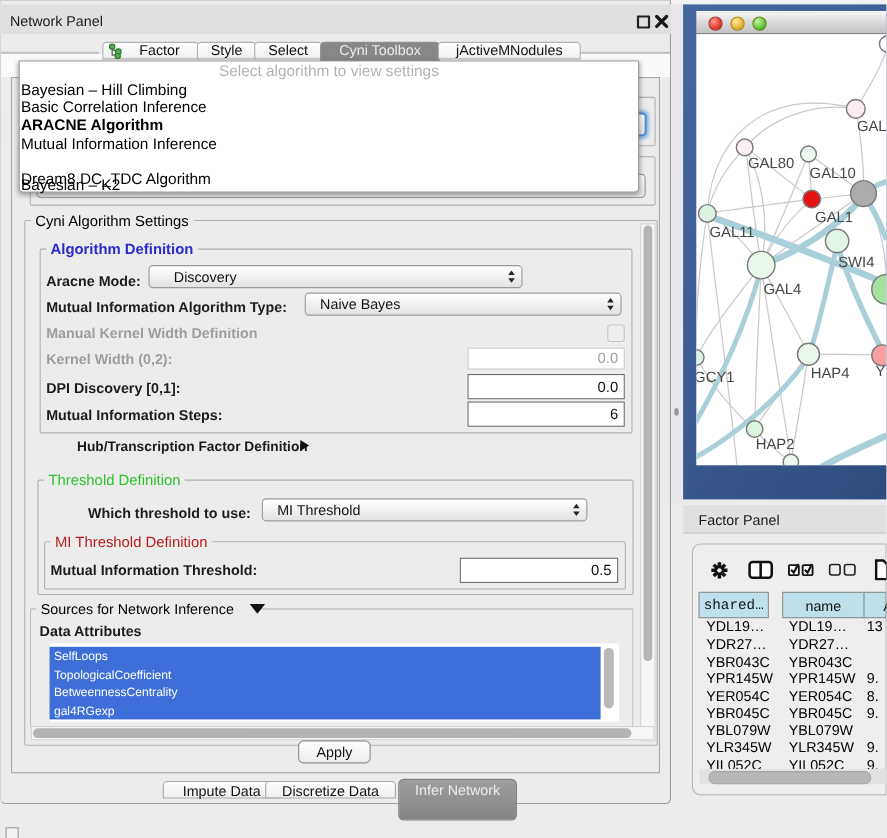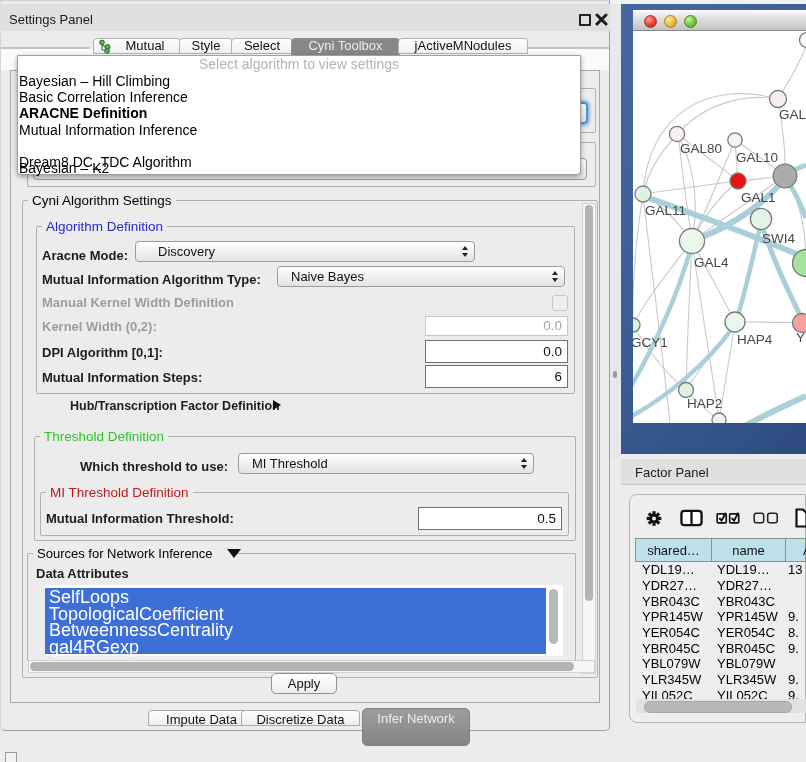--- a/index.html
+++ b/index.html
@@ -67,32 +67,32 @@
 </style></head>
 <body>
 <div class="abs" id="desktop-top"></div>
 <div class="abs" style="left:6px;top:0;width:2px;height:4px;background:#4a4a4a;"></div>
 
 <div class="abs" id="cp"></div>
 <div class="abs" style="left:0;top:4px;width:610px;height:27px;background:#e0e0e0;"></div>
 <div class="abs" style="left:1px;top:49px;width:608px;height:21px;background:#fafafa;"></div>
 <div class="abs" style="left:1px;top:47px;width:89px;height:2px;background:#c3c3c3;"></div>
 <div class="abs" style="left:527px;top:47px;width:82px;height:2px;background:#c3c3c3;"></div>
-<div class="abs" id="cp-title">Settings Panel</div>
+<div class="abs" id="cp-title">Network Panel</div>
 <div class="abs" id="cp-btn-sq"></div>
 <svg class="abs" style="left:595px;top:13px" width="13" height="13" viewBox="0 0 13 13">
  <path d="M2 2 L11 11 M11 2 L2 11" stroke="#1a1a1a" stroke-width="3" stroke-linecap="round"></path>
 </svg>
 
 <div class="abs tab" style="left:93px;width:86px;"><svg style="position:absolute;left:5px;top:0px" width="14" height="15" viewBox="0 0 14 15">
       <path d="M3 4 L3 11 L7 11 M3 6 L7 8" stroke="#666" stroke-width="1.2" fill="none"></path>
       <circle cx="3" cy="3.5" r="2.4" fill="#55b055" stroke="#2d7a2d"></circle>
       <circle cx="8.5" cy="8" r="2.6" fill="#55b055" stroke="#2d7a2d"></circle>
       <circle cx="8" cy="12" r="2.4" fill="#55b055" stroke="#2d7a2d"></circle>
-    </svg><span style="margin-left:16px">Mutual</span></div>
+    </svg><span style="margin-left:16px">Factor</span></div>
 <div class="abs tab" style="left:179px;width:52px;">Style</div>
 <div class="abs tab" style="left:231px;width:60px;">Select</div>
 <div class="abs tab tabsel" style="left:291px;width:107px;">Cyni Toolbox</div>
 <div class="abs tab" style="left:398px;width:128px;">jActiveMNodules</div>
 
 <div class="abs" id="panel"></div>
 
 <div class="grp" style="left:27px;top:88px;width:567px;height:43px;"></div>
 <div class="combo" style="left:33px;top:102px;width:555px;height:22px;border:2px solid #4f8fd2;box-shadow:0 0 3px 1.5px #8ab8e4;"></div>
 <div class="grp" style="left:27px;top:142px;width:567px;height:43px;"></div>
@@ -101,37 +101,37 @@
 <div class="grp" style="left:22px;top:200px;width:574px;height:476px;">
     <span>Cyni Algorithm Settings</span>
   </div>
 
 <div class="sbtrack" style="left:582px;top:203px;width:14px;height:471px;"></div>
 <div class="sbthumb" style="left:584.5px;top:205px;width:8px;height:396px;"></div>
 <div class="sbtrack" style="left:28px;top:660px;width:567px;height:13px;"></div>
 <div class="sbthumb" style="left:30px;top:662px;width:544px;height:9px;"></div>
 
 <div class="grp" style="left:36px;top:226px;width:537px;height:166px;">
-    <span style="color:#2929cc;font-weight:normal;">Algorithm Definition</span>
+    <span style="color:#2929cc;font-weight:bold;">Algorithm Definition</span>
   </div>
 <div class="lbl" style="left:42px;top:248px;">Aracne Mode:</div>
 <div class="combo" style="left:135px;top:241px;width:340px;height:21px;line-height:19px;padding-left:22px;">Discovery<span class="arr">
       <b class="up"></b>
       <b class="dn"></b>
     </span></div>
 <div class="lbl" style="left:42px;top:272px;">Mutual Information Algorithm Type:</div>
 <div class="combo" style="left:277px;top:266px;width:288px;height:21px;line-height:19px;">Naive Bayes<span class="arr">
       <b class="up"></b>
       <b class="dn"></b>
     </span></div>
 <div class="lbl gray" style="left:42px;top:295px;">Manual Kernel Width Definition</div>
 <div class="abs" style="left:552px;top:295px;width:14px;height:14px;background:#eeeeee;border:1px solid #c6c6c6;border-radius:3px;"></div>
 <div class="lbl gray" style="left:42px;top:319px;">Kernel Width (0,2):</div>
 <div class="tf tfdis" style="left:425px;top:316px;width:143px;height:20px;line-height:18px;">0.0</div>
-<div class="lbl" style="left:42px;top:345px;">DPI Algorithm [0,1]:</div>
+<div class="lbl" style="left:42px;top:345px;">DPI Discovery [0,1]:</div>
 <div class="tf" style="left:425px;top:340px;width:143px;height:23px;line-height:21px;">0.0</div>
 <div class="lbl" style="left:42px;top:370px;">Mutual Information Steps:</div>
 <div class="tf" style="left:425px;top:365px;width:143px;height:23px;line-height:21px;">6</div>
 
 <div class="lbl" style="left:42px;top:399px;font-size:12.5px;padding-left:28px;">Hub/Transcription Factor Definition</div>
 <div class="abs" style="left:273px;top:400px;width:0;height:0;border-top:5.5px solid transparent;border-bottom:5.5px solid transparent;border-left:8px solid #111;"></div>
 
 <div class="grp" style="left:34px;top:436px;width:540px;height:103px;">
     <span style="color:#2ec22e;font-weight:normal;">Threshold Definition</span>
   </div>
@@ -146,35 +146,35 @@
 <div class="lbl" style="left:46px;top:511px;">Mutual Information Threshold:</div>
 <div class="tf" style="left:418px;top:507px;width:144px;height:23px;line-height:21px;">0.5</div>
 
 <div class="grp" style="left:27px;top:553px;width:547px;height:107px;border-bottom:none;">
     <span style="font-weight:normal;font-size:13px;">Sources for Network Inference&nbsp;&nbsp;&nbsp;&nbsp;</span>
   </div>
 <div class="abs" style="left:227px;top:549px;width:0;height:0;border-left:7.5px solid transparent;border-right:7.5px solid transparent;border-top:9px solid #111;"></div>
 <div class="lbl" style="left:36px;top:566px;">Data Attributes</div>
 <div class="abs" style="left:45px;top:585px;width:518px;height:71px;background:#fff;"></div>
 <div class="abs" style="left:45px;top:588px;width:501px;height:66px;background:#3e6fd8;"></div>
-<div class="abs" style="left:49px;top:589px;font-size:18px;color:#fff;line-height:16.5px;">SelfLoops<br>TopologicalCoefficient<br>BetweennessCentrality<br>gal4RGexp</div>
+<div class="abs" style="left:49px;top:589px;font-size:11px;color:#fff;line-height:16.5px;">SelfLoops<br>TopologicalCoefficient<br>BetweennessCentrality<br>gal4RGexp</div>
 <div class="sbthumb" style="left:549px;top:589px;width:9px;height:55px;background:#b9b9b9;"></div>
 
 <div class="abs" style="left:271px;top:673px;width:66px;height:21px;background:linear-gradient(#ffffff,#ededed);border:1px solid #8f8f8f;border-radius:5px;box-sizing:border-box;text-align:center;line-height:20px;font-size:13px;color:#111;">Apply</div>
 
 <div class="abs btab" style="left:148px;width:107px;">Impute Data</div>
 <div class="abs btab" style="left:241px;width:119px;">Discretize Data</div>
 <div class="abs btab btabsel" style="left:362px;width:108px;">Infer Network</div>
 <div class="abs" style="left:5px;top:752px;width:10px;height:10px;background:#f2f2f2;border:1px solid #9a9a9a;"></div>
 
 <div class="abs" id="popup"></div>
 <div class="pi abs" style="left:17px;width:564px;text-align:center;color:#b3b3b3;top:56px;">Select algorithm to view settings</div>
 <div class="pi abs" style="left:19px;top:73px;">Bayesian – Hill Climbing</div>
 <div class="pi abs" style="left:19px;top:89px;">Basic Correlation Inference</div>
-<div class="pi abs" style="left:19px;top:105px;font-weight:bold;">ARACNE Definition</div>
+<div class="pi abs" style="left:19px;top:105px;font-weight:bold;">ARACNE Algorithm</div>
 <div class="pi abs" style="left:19px;top:122px;">Mutual Information Inference</div>
 <div class="pi abs" style="left:19px;top:138px;margin-top:22px;">Bayesian – K2</div>
 <div class="pi abs" style="left:19px;top:154px;">Dream8 DC_TDC Algorithm</div>
 
 <div class="abs" style="left:610px;top:4px;width:11px;height:454px;background:#e8e8e8;"></div>
 <div class="abs" id="net"></div>
 <div class="abs" id="nettitle"></div>
 <div class="abs tl" style="left:644px;background:radial-gradient(circle at 35% 30%,#ff9a8a,#e23b2e 60%,#b01d12);border:0.5px solid #a33;"></div>
 <div class="abs tl" style="left:664px;background:radial-gradient(circle at 35% 30%,#ffe9a0,#e8b33c 60%,#c28a1a);border:0.5px solid #a80;"></div>
 <div class="abs tl" style="left:684px;background:radial-gradient(circle at 35% 30%,#c8f0a8,#67c23f 60%,#3f9a1d);border:0.5px solid #580;"></div>
@@ -287,21 +287,21 @@
  <path d="M15.7 6 L18.1 8.6 L22.3 0.8" stroke="#111" stroke-width="2" fill="none"></path>
 </svg>
 <svg class="abs" style="left:753px;top:512px;" width="26" height="12" viewBox="0 0 26 12">
  <rect x="1.2" y="1.2" width="9.5" height="9.5" rx="2" fill="none" stroke="#222" stroke-width="1.5"></rect>
  <rect x="14.7" y="1.2" width="9.5" height="9.5" rx="2" fill="none" stroke="#222" stroke-width="1.5"></rect>
 </svg>
 <svg class="abs" style="left:795px;top:508px;" width="12" height="20" viewBox="0 0 12 20">
  <path d="M1.5 1.5 L8 1.5 L11.5 5 L11.5 18.5 L1.5 18.5 Z" fill="#fff" stroke="#111" stroke-width="2.2"></path>
 </svg>
 
-<div class="hcell" style="left:635px;width:77px;">shared…</div>
+<div class="hcell" style="left:635px;width:64px;font-family:Liberation Mono, monospace;">shared…</div>
 <div class="hcell" style="left:711px;width:75px;">name</div>
 <div class="hcell" style="left:785px;width:21px;text-align:left;text-indent:17px;">A</div>
 
 <div class="trow" style="left:642px;top:562px;">YDL19…</div>
 <div class="trow" style="left:717px;top:562px;">YDL19…</div>
 <div class="trow" style="left:788px;top:562px;">13</div>
 <div class="trow" style="left:642px;top:578px;">YDR27…</div>
 <div class="trow" style="left:717px;top:578px;">YDR27…</div>
 <div class="trow" style="left:815px;top:578px;">12</div>
 <div class="trow" style="left:642px;top:594px;">YBR043C</div>

